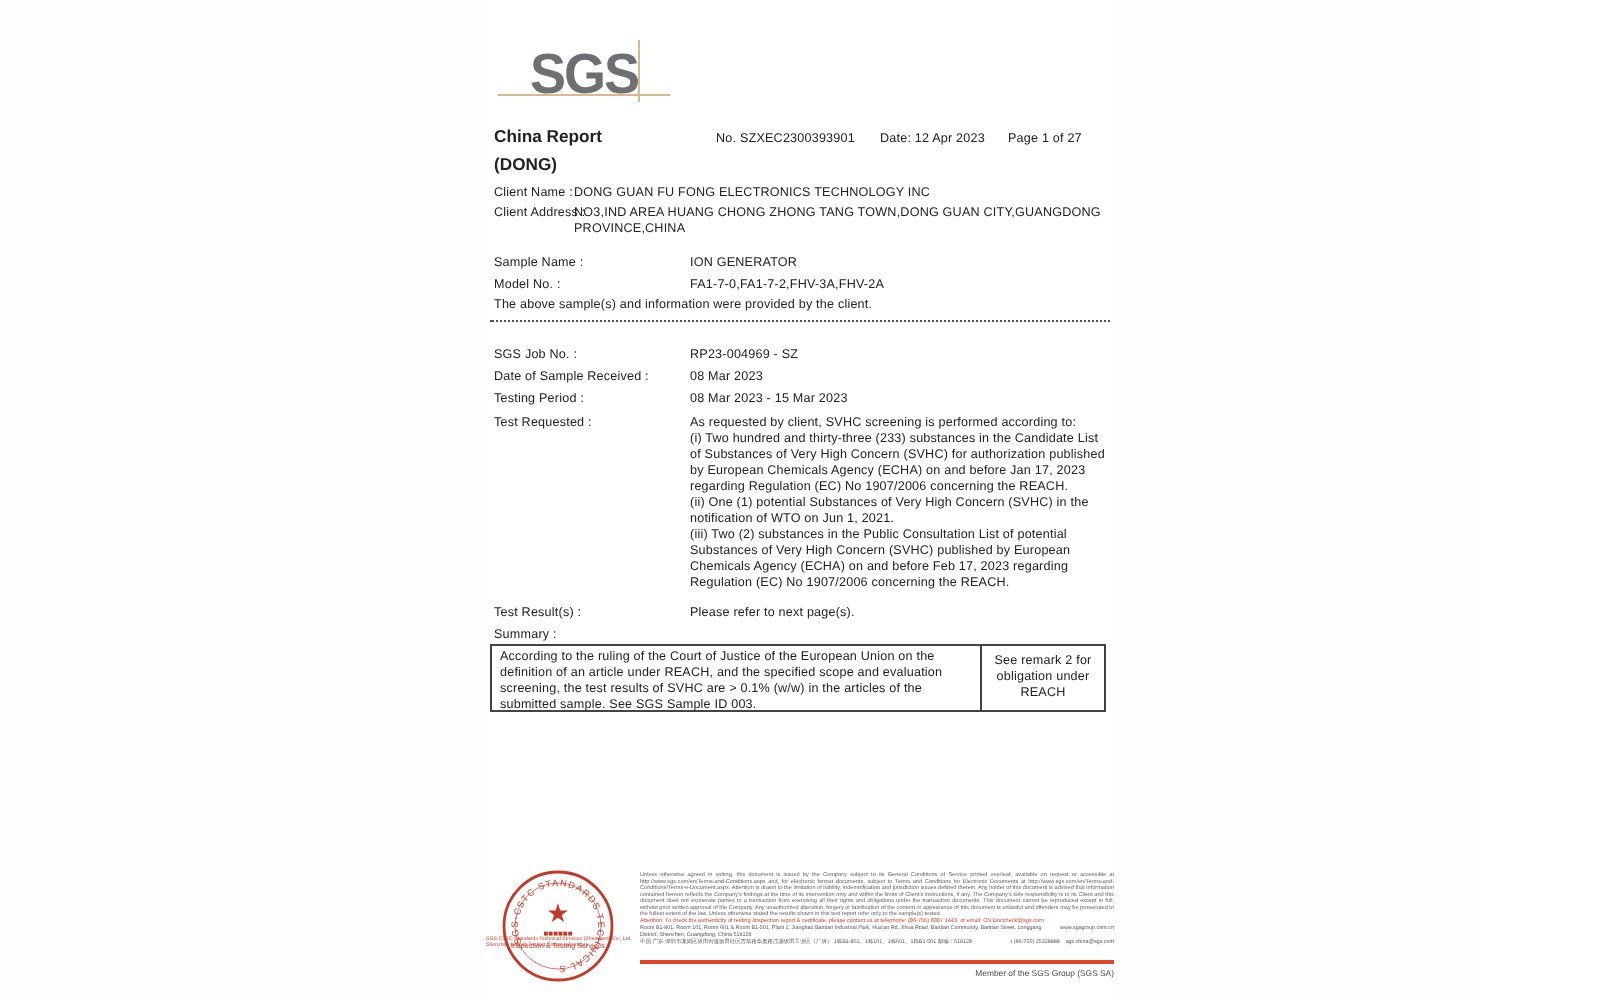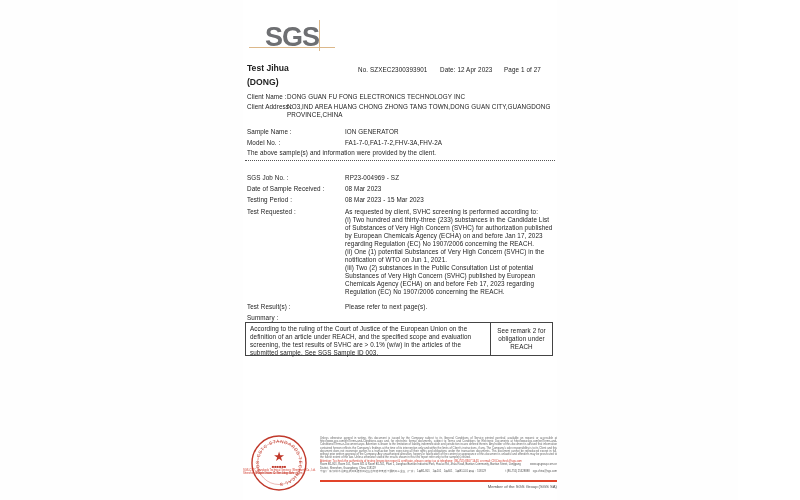--- a/index.html
+++ b/index.html
@@ -56,21 +56,21 @@
 </head>
 <body>
 
 <div id="canvas">
   <div class="page">
 
     <div class="abs logo">SGS</div>
     <div class="abs cropline-h"></div>
     <div class="abs cropline-v"></div>
 
-    <div class="abs title1">Test Jihua</div>
+    <div class="abs title1">China Report</div>
     <div class="abs title2">(DONG)</div>
     <div class="abs t hdr-no">No. SZXEC2300393901</div>
     <div class="abs t hdr-date">Date: 12 Apr 2023</div>
     <div class="abs t hdr-page">Page 1 of 27</div>
 
     <span class="t lbl" style="top:93px;">Client Name :</span>
     <span class="t val" style="left:44px; top:93px;">DONG GUAN FU FONG ELECTRONICS TECHNOLOGY INC</span>
     <span class="t lbl" style="top:103px;">Client Address :</span>
     <span class="t val addr-val" style="left:44px; top:103px;">NO3,IND AREA HUANG CHONG ZHONG TANG TOWN,DONG GUAN CITY,GUANGDONG PROVINCE,CHINA</span>
 

